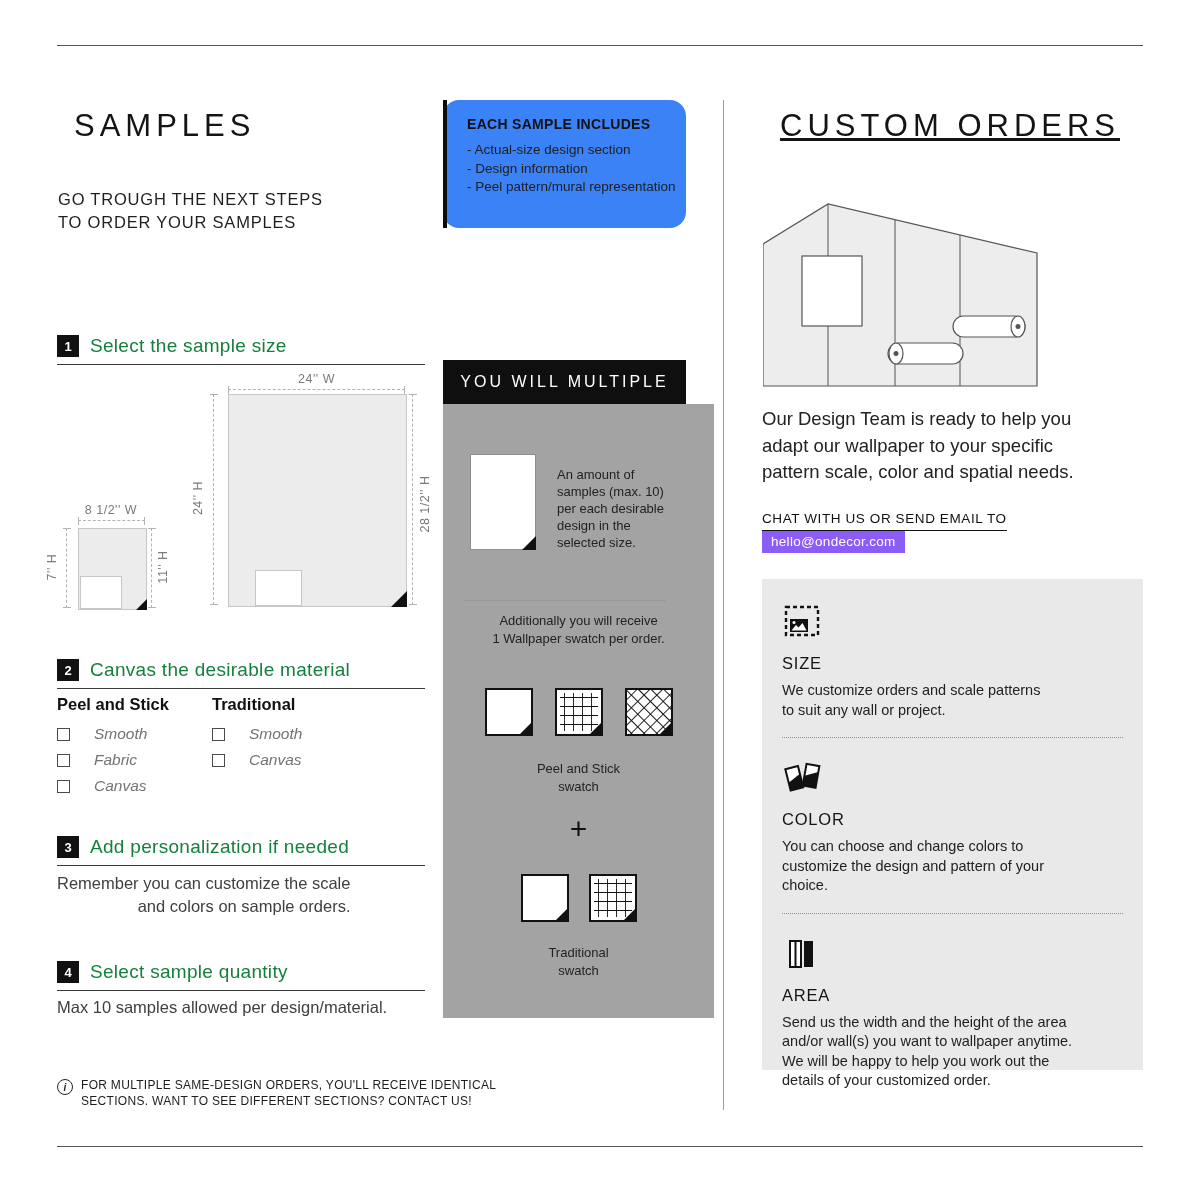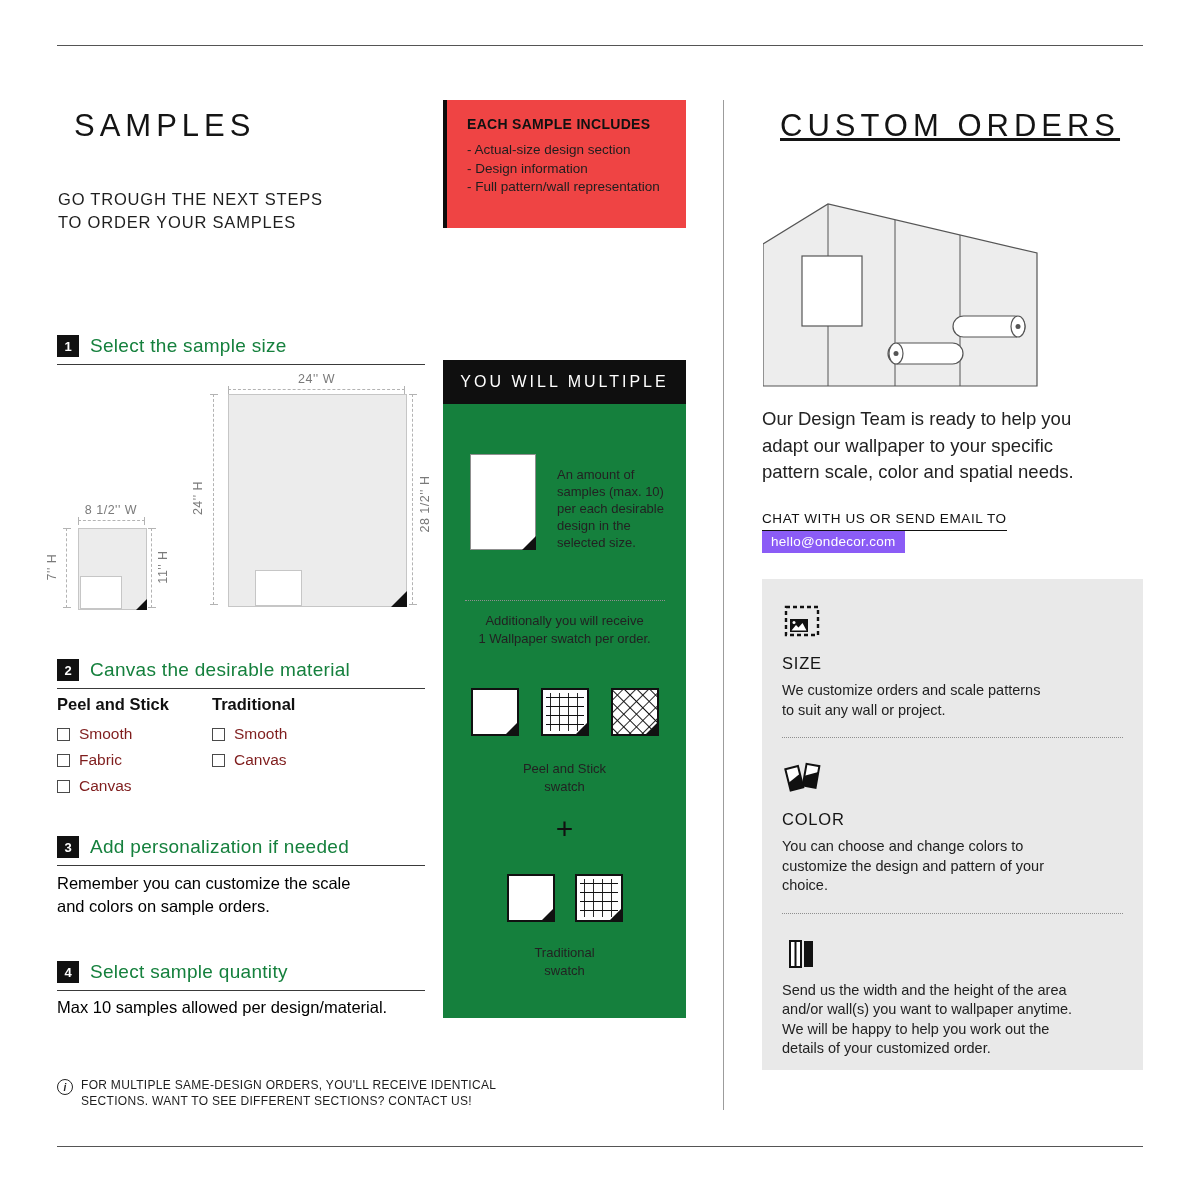--- a/index.html
+++ b/index.html
@@ -33,41 +33,41 @@
   .dim-h::before { left:0; } .dim-h::after { right:0; }
   .dim-v { position:absolute; border-left:1px dashed #b3b3b3; }
   .dim-v::before,.dim-v::after { content:""; position:absolute; left:-4px; width:8px; height:1px; background:#b3b3b3; }
   .dim-v::before { top:0; } .dim-v::after { bottom:0; }
   .dim-label { position:absolute; font-size:12.5px; color:#7a7a7a; letter-spacing:.5px; text-align:center; }
   .dim-label.v { transform:rotate(-90deg); transform-origin:center; }
 
   
   .mat-col { position:absolute; }
   .mat-title { font-weight:bold; font-size:16.5px; color:#111; margin-bottom:11px; }
-  .mat-opt { display:flex; align-items:center; gap:9px; font-size:15.5px; color:#7f1d1d; margin-bottom:8px; }
+  .mat-opt { display:flex; align-items:center; gap:24px; font-size:15.5px; color:#737373; margin-bottom:8px;font-style:italic; }
   .checkbox { width:11px; height:11px; border:1.5px solid #4a4a4a; background:#fff; flex:0 0 auto; }
 
-  .note { position:absolute; font-size:16.5px; line-height:23px; color:#000000; }
+  .note { position:absolute; font-size:16.5px; line-height:23px; color:#404040;text-align:right; }
 
   .footnote { position:absolute; display:flex; gap:8px; align-items:flex-start; }
   .info-circle { width:14px; height:14px; border:1.2px solid #222; border-radius:50%;
                  font-size:10px; font-weight:bold; display:flex; align-items:center;
                  justify-content:center; color:#222; flex:0 0 auto; margin-top:1px; font-style:italic; }
   .footnote-text { font-size:12px; line-height:15.5px; letter-spacing:.3px; color:#1d1d1d; }
 
   
-  .includes-box { position:absolute; background:#ef4444; }
+  .includes-box { position:absolute; background:#3b82f6;border-radius:16px; }
   .includes-bar { position:absolute; left:0; top:0; width:4px; height:100%; background:#0d0d0d; }
   .includes-content { padding:16px 10px 0 24px; }
   .includes-title { font-size:14px; font-weight:bold; letter-spacing:.3px; margin-bottom:9px; color:#111; }
   .inc-item { font-size:13.5px; line-height:18.5px; color:#1e1e1e; padding-left:9px; text-indent:-9px; }
 
   .receive-header { position:absolute; background:#0f0f0f; color:#fff; display:flex;
                     align-items:center; justify-content:center; font-size:16px; letter-spacing:3px; }
-  .receive-panel { position:absolute; background:#15803d; }
+  .receive-panel { position:absolute; background:#a3a3a3;padding-left:28px; }
   .paper-icon { position:absolute; background:#fff; border:1px solid #8f8f8f; }
   .paper-icon .fold { border-left-width:14px; border-bottom-width:14px; }
   .receive-note { position:absolute; font-size:13px; line-height:17px; color:#222; }
   .dotted-div { position:absolute; border-top:1px dotted #8f8f8f; }
   .center-text { position:absolute; left:0; width:100%; text-align:center; font-size:13px; line-height:17.5px; color:#222; }
   .swatch-row { position:absolute; left:0; width:100%; display:flex; justify-content:center; }
   .plus-sign { position:absolute; left:0; width:100%; text-align:center; font-size:30px; font-weight:300; color:#111; }
 
   
   .v-divider { position:absolute; width:1px; background:#9c9c9c; }
@@ -172,21 +172,21 @@
     <span class="footnote-text pre">FOR MULTIPLE SAME-DESIGN ORDERS, YOU'LL RECEIVE IDENTICAL
 SECTIONS. WANT TO SEE DIFFERENT SECTIONS? CONTACT US!</span>
   </div>
 
   <div class="includes-box" style="left:443px; top:100px; width:243px; height:128px;">
     <div class="includes-bar"></div>
     <div class="includes-content">
       <div class="includes-title">EACH SAMPLE INCLUDES</div>
       <div class="inc-item">- Actual-size design section</div>
       <div class="inc-item">- Design information</div>
-      <div class="inc-item">- Full pattern/wall representation</div>
+      <div class="inc-item">- Peel pattern/mural representation</div>
     </div>
   </div>
 
   <div class="receive-header" style="left:443px; top:360px; width:243px; height:44px;">
     <span>YOU WILL MULTIPLE</span>
   </div>
 
   <div class="receive-panel" style="left:443px; top:404px; width:243px; height:614px;">
     <div class="paper-icon" style="left:27px; top:50px; width:64px; height:94px;">
       <div class="fold"></div>
@@ -314,20 +314,21 @@
     </div>
 
     <hr class="feature-div">
 
     <div class="feature">
       <svg class="f-icon" width="40" height="40">
         <rect x="8" y="8" width="11" height="26" fill="#fff" stroke="#111" stroke-width="2"></rect>
         <line x1="13.5" y1="8" x2="13.5" y2="34" stroke="#111" stroke-width="2"></line>
         <rect x="22" y="8" width="9" height="26" fill="#111"></rect>
       </svg>
+      <div class="feature-title">AREA</div>
       <div class="feature-text pre">Send us the width and the height of the area
 and/or wall(s) you want to wallpaper anytime.
 We will be happy to help you work out the
 details of your customized order.</div>
     </div>
 
   </div>
 
 </div>
 

